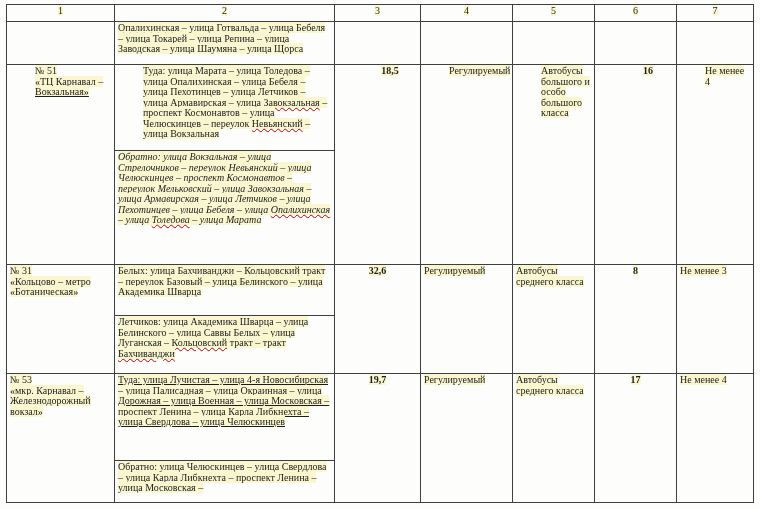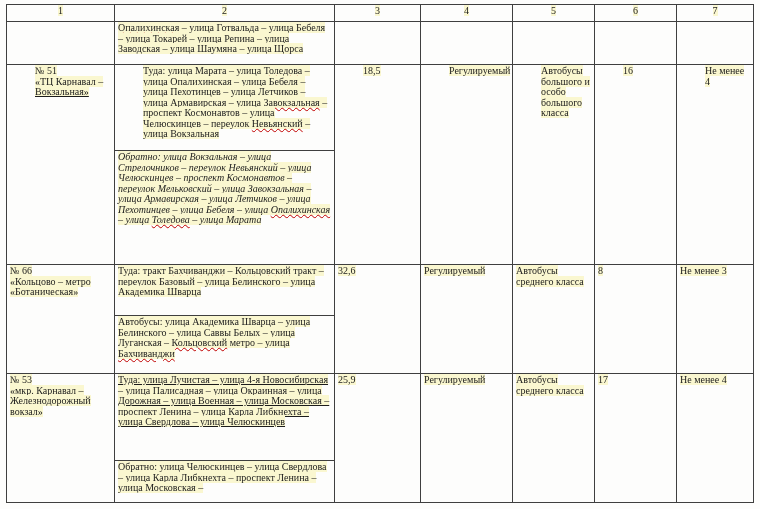--- a/index.html
+++ b/index.html
@@ -15,21 +15,21 @@
   td,th{
     border:1px solid #3f3f3f;
     vertical-align:top;
     padding:1px 3px 0 3px;
     font-size:10px;line-height:10.5px;
     font-weight:normal;
     color:#1c1c1c;
     overflow:hidden;
   }
   th{text-align:center;height:15px;}
-  td.center{}
+  td.center{text-align:center;font-weight:bold;}
   td.prewrap{white-space:pre-line;}
   .seg{background:#faf7d0;}
   .wavy-red{
     text-decoration-line:underline;
     text-decoration-style:wavy;
     text-decoration-color:#c00000;
     text-decoration-thickness:1px;
     text-underline-offset:1px;
   }
   .wavy-green{
@@ -91,38 +91,38 @@
     <td rowspan="2"><span class="seg">Регулируемый</span></td>
     <td rowspan="2"><span class="seg">Автобусы большого и особо большого класса</span></td>
     <td rowspan="2" class="center"><span class="seg">16</span></td>
     <td rowspan="2"><span class="seg">Не менее 4</span></td>
   </tr>
   <tr class="r51b">
     <td><span class="seg">Обратно: улица Вокзальная – улица Стрелочников – переулок Невьянский – улица Челюскинцев – проспект Космонавтов – переулок </span><span class="seg wavy-red">Мельковский</span><span class="seg"> – улица </span><span class="seg wavy-red">Завокзальная</span><span class="seg"> – улица </span><span class="seg wavy-red">Армавирская</span><span class="seg"> – улица Летчиков – улица Пехотинцев – улица Бебеля – улица </span><span class="seg wavy-red">Опалихинская</span><span class="seg"> – улица </span><span class="seg wavy-red">Толедова</span><span class="seg"> – улица Марата</span></td>
   </tr>
 
   <tr class="r52a">
-    <td rowspan="2" class="prewrap"><span class="seg">№ 66
+    <td rowspan="2" class="prewrap"><span class="seg">№ 31
 «Кольцово – метро «Ботаническая»</span></td>
-    <td><span class="seg">Туда: тракт </span><span class="seg wavy-red">Бахчиванджи</span><span class="seg"> – </span><span class="seg wavy-red">Кольцовский</span><span class="seg"> тракт – переулок Базовый – улица Белинского – улица Академика Шварца</span></td>
+    <td><span class="seg">Белых: улица </span><span class="seg wavy-red">Бахчиванджи</span><span class="seg"> – </span><span class="seg wavy-red">Кольцовский</span><span class="seg"> тракт – переулок Базовый – улица Белинского – улица Академика Шварца</span></td>
     <td rowspan="2" class="center"><span class="seg">32,6</span></td>
     <td rowspan="2"><span class="seg">Регулируемый</span></td>
     <td rowspan="2"><span class="seg">Автобусы среднего класса</span></td>
     <td rowspan="2" class="center"><span class="seg">8</span></td>
     <td rowspan="2"><span class="seg">Не менее 3</span></td>
   </tr>
   <tr class="r52b">
-    <td><span class="seg">Автобусы: улица Академика Шварца – улица Белинского – улица Саввы Белых – улица Луганская – </span><span class="seg wavy-red">Кольцовский</span><span class="seg"> метро – улица </span><span class="seg wavy-red">Бахчиванджи</span></td>
+    <td><span class="seg">Летчиков: улица Академика Шварца – улица Белинского – улица Саввы Белых – улица Луганская – </span><span class="seg wavy-red">Кольцовский</span><span class="seg"> тракт – тракт </span><span class="seg wavy-red">Бахчиванджи</span></td>
   </tr>
 
   <tr class="r53a">
     <td rowspan="2" class="prewrap"><span class="seg">№ 53
 «</span><span class="seg wavy-red">мкр.</span><span class="seg"> Карнавал – Железнодорожный вокзал»</span></td>
     <td><span class="seg wavy-green">Туда: улица Лучистая – улица 4-я Новосибирская – улица Палисадная – улица Окраинная – улица Дорожная – улица Военная – улица Московская – проспект Ленина – улица Карла Либкнехта – улица Свердлова – улица Челюскинцев</span></td>
-    <td rowspan="2" class="center"><span class="seg">25,9</span></td>
+    <td rowspan="2" class="center"><span class="seg">19,7</span></td>
     <td rowspan="2"><span class="seg">Регулируемый</span></td>
     <td rowspan="2"><span class="seg">Автобусы среднего класса</span></td>
     <td rowspan="2" class="center"><span class="seg">17</span></td>
     <td rowspan="2"><span class="seg">Не менее 4</span></td>
   </tr>
   <tr class="r53b">
     <td><span class="seg">Обратно: улица Челюскинцев – улица Свердлова – улица Карла Либкнехта – проспект Ленина – улица Московская –</span></td>
   </tr>
 </tbody>
   </table>

